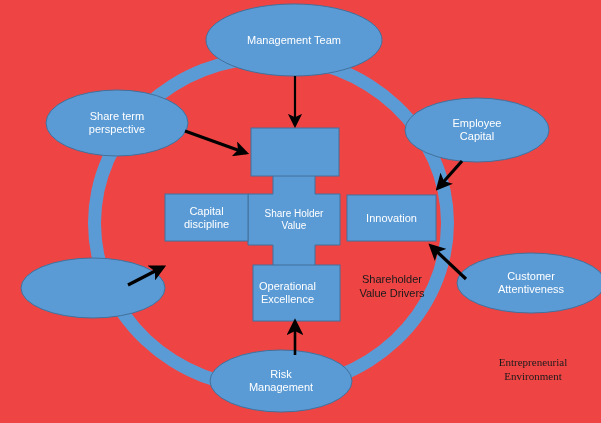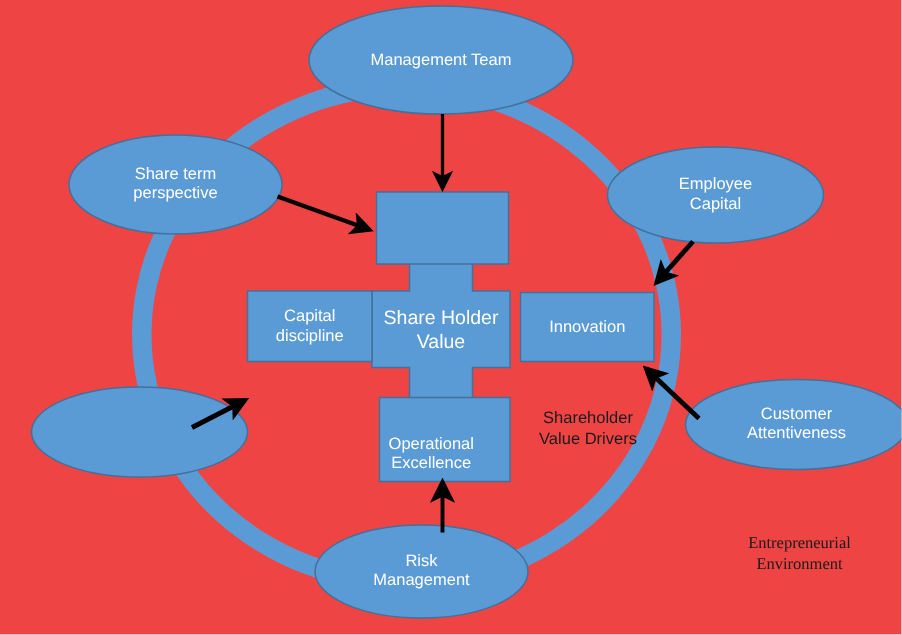--- a/index.html
+++ b/index.html
@@ -42,21 +42,21 @@
     align-items: center;
     justify-content: center;
     text-align: center;
     color: #1a1a1a;
     font-family: "Liberation Sans", sans-serif;
     line-height: 1.25;
     white-space: pre-line;
   }
   .ellipse-label { font-size: 11px; }
   .box-label { font-size: 11px; }
-  .center-label { font-size: 13px; }
+  .center-label { font-size: 10px; }
   .annot-label { font-size: 11px; }
 </style>
 </head>
 <body>
 
 <div id="canvas">
 
   <svg id="diagram-svg" viewBox="0 0 601 423">
     <defs>
       <marker id="arrowhead" markerWidth="5.2" markerHeight="5.2" refX="4.1" refY="2.6" orient="auto" markerUnits="strokeWidth">
@@ -146,21 +146,21 @@
 
   <div class="node-label ellipse-label" style="left:210px; top:361px; width:142px; height:40px;">Risk
 Management</div>
 
 
   <div class="node-label box-label" style="left:165px; top:194px; width:83px; height:47px;">Capital
 discipline</div>
 
   <div class="node-label box-label" style="left:347px; top:195px; width:89px; height:46px;">Innovation</div>
 
-  <div class="node-label box-label" style="left:253px; top:275px; width:69px; height:56px;">Operational
+  <div class="node-label box-label" style="left:253px; top:265px; width:69px; height:56px;">Operational
 Excellence</div>
 
   <div class="node-label center-label" style="left:248px; top:194px; width:92px; height:51px;">Share Holder
 Value</div>
 
   <div class="plain-label annot-label" style="left:352px; top:268px; width:80px; height:38px;">Shareholder
 Value Drivers</div>
 
   <div class="plain-label annot-label" style="left:490px; top:350px; width:86px; height:40px;font-family:Liberation Serif, serif;">Entrepreneurial
 Environment</div>

